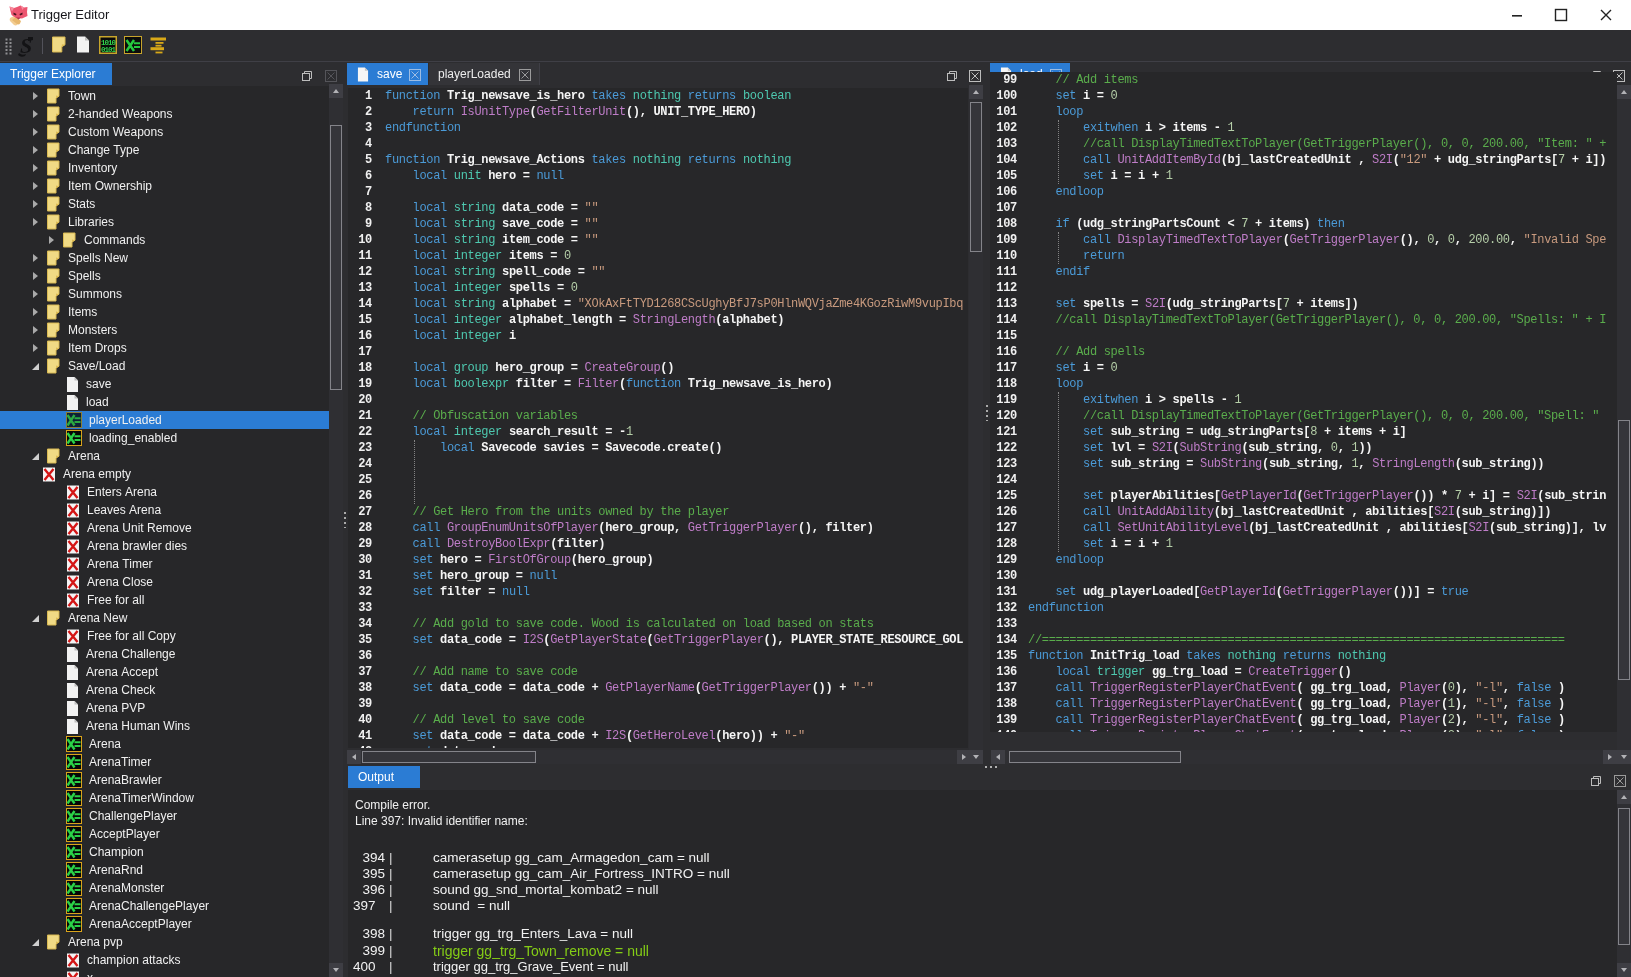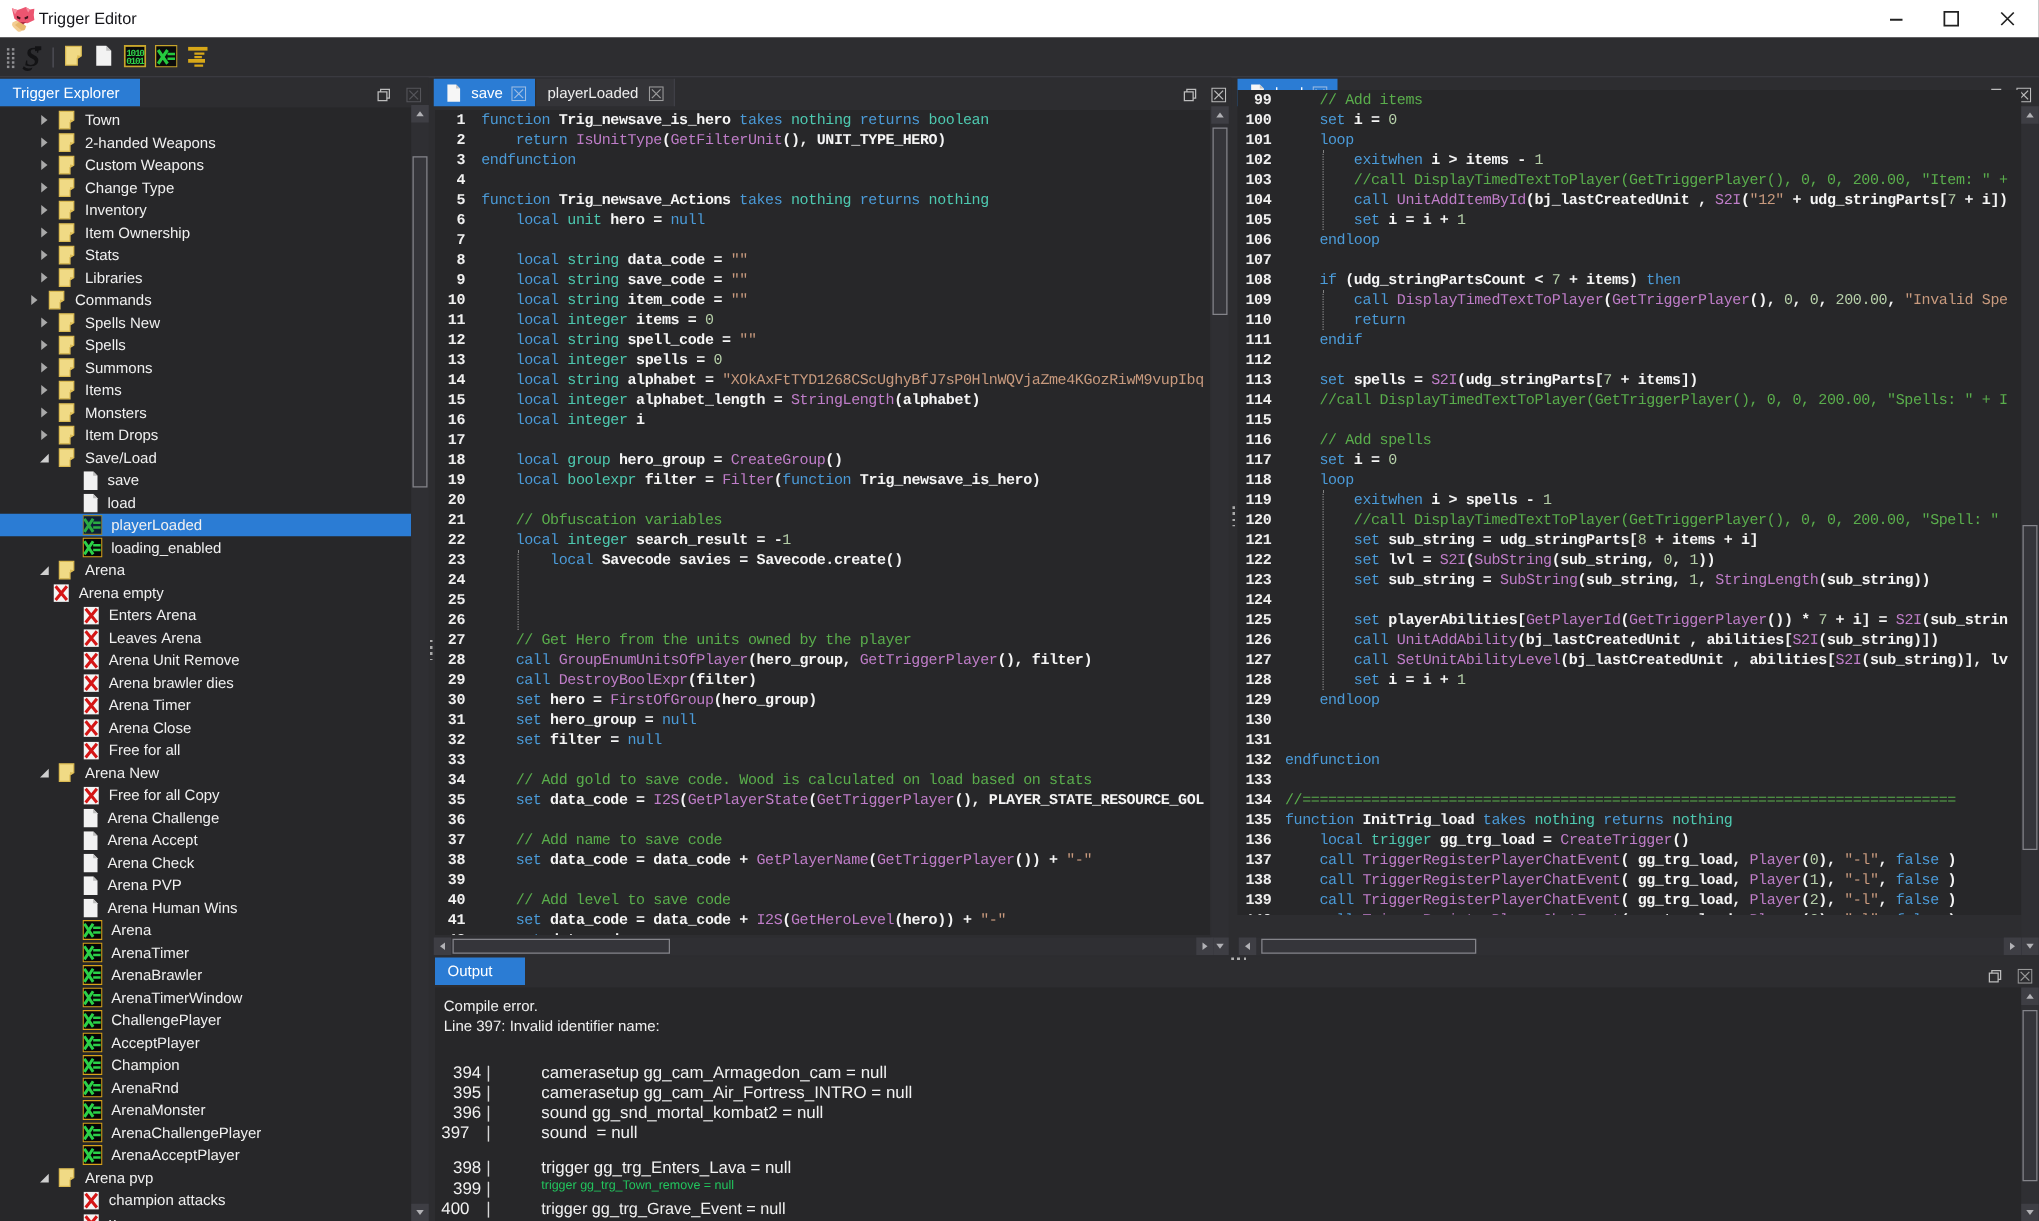--- a/index.html
+++ b/index.html
@@ -196,21 +196,21 @@
 <div class="trow" style="padding-left:24px">
       <span class="arrbox">
         <span class="arr-c"></span>
       </span>
       <svg class="ti" width="15" height="16" viewBox="0 0 15 16">
         <path d="M1.5 1 H13 V8.2 L10 10 V15 H1.5 Z" fill="#f0da85" stroke="#d9b952" stroke-width="1"></path>
         <path d="M13 8.2 L10 10 L10 7.6 Z" fill="#dcbb55"></path>
       </svg>
       <span class="tl">Libraries</span>
     </div>
-<div class="trow" style="padding-left:16px">
+<div class="trow" style="padding-left:40px">
       <span class="arrbox">
         <span class="arr-c"></span>
       </span>
       <svg class="ti" width="15" height="16" viewBox="0 0 15 16">
         <path d="M1.5 1 H13 V8.2 L10 10 V15 H1.5 Z" fill="#f0da85" stroke="#d9b952" stroke-width="1"></path>
         <path d="M13 8.2 L10 10 L10 7.6 Z" fill="#dcbb55"></path>
       </svg>
       <span class="tl">Commands</span>
     </div>
 <div class="trow" style="padding-left:24px">
@@ -686,21 +686,21 @@
 <div class="cl"><span class="ln">121</span><span class="ct">&nbsp;&nbsp;&nbsp;&nbsp;&nbsp;&nbsp;&nbsp;&nbsp;<span class="k">set&nbsp;</span>sub_string&nbsp;=&nbsp;udg_stringParts[<span class="n">8&nbsp;</span>+&nbsp;items&nbsp;+&nbsp;i]</span></div>
 <div class="cl"><span class="ln">122</span><span class="ct">&nbsp;&nbsp;&nbsp;&nbsp;&nbsp;&nbsp;&nbsp;&nbsp;<span class="k">set&nbsp;</span>lvl&nbsp;=&nbsp;<span class="f">S2I</span>(<span class="f">SubString</span>(sub_string,&nbsp;<span class="n">0</span>,&nbsp;<span class="n">1</span>))</span></div>
 <div class="cl"><span class="ln">123</span><span class="ct">&nbsp;&nbsp;&nbsp;&nbsp;&nbsp;&nbsp;&nbsp;&nbsp;<span class="k">set&nbsp;</span>sub_string&nbsp;=&nbsp;<span class="f">SubString</span>(sub_string,&nbsp;<span class="n">1</span>,&nbsp;<span class="f">StringLength</span>(sub_string))</span></div>
 <div class="cl"><span class="ln">124</span><span class="ct"></span></div>
 <div class="cl"><span class="ln">125</span><span class="ct">&nbsp;&nbsp;&nbsp;&nbsp;&nbsp;&nbsp;&nbsp;&nbsp;<span class="k">set&nbsp;</span>playerAbilities[<span class="f">GetPlayerId</span>(<span class="f">GetTriggerPlayer</span>())&nbsp;*&nbsp;<span class="n">7&nbsp;</span>+&nbsp;i]&nbsp;=&nbsp;<span class="f">S2I</span>(sub_strin</span></div>
 <div class="cl"><span class="ln">126</span><span class="ct">&nbsp;&nbsp;&nbsp;&nbsp;&nbsp;&nbsp;&nbsp;&nbsp;<span class="k">call&nbsp;</span><span class="f">UnitAddAbility</span>(bj_lastCreatedUnit&nbsp;,&nbsp;abilities[<span class="f">S2I</span>(sub_string)])</span></div>
 <div class="cl"><span class="ln">127</span><span class="ct">&nbsp;&nbsp;&nbsp;&nbsp;&nbsp;&nbsp;&nbsp;&nbsp;<span class="k">call&nbsp;</span><span class="f">SetUnitAbilityLevel</span>(bj_lastCreatedUnit&nbsp;,&nbsp;abilities[<span class="f">S2I</span>(sub_string)],&nbsp;lv</span></div>
 <div class="cl"><span class="ln">128</span><span class="ct">&nbsp;&nbsp;&nbsp;&nbsp;&nbsp;&nbsp;&nbsp;&nbsp;<span class="k">set&nbsp;</span>i&nbsp;=&nbsp;i&nbsp;+&nbsp;<span class="n">1</span></span></div>
 <div class="cl"><span class="ln">129</span><span class="ct">&nbsp;&nbsp;&nbsp;&nbsp;<span class="k">endloop</span></span></div>
 <div class="cl"><span class="ln">130</span><span class="ct"></span></div>
-<div class="cl"><span class="ln">131</span></div>
+<div class="cl"><span class="ln">131</span><span class="ct">&nbsp;&nbsp;&nbsp;&nbsp;<span class="k">set&nbsp;</span>udg_playerLoaded[<span class="f">GetPlayerId</span>(<span class="f">GetTriggerPlayer</span>())]&nbsp;=&nbsp;<span class="k">true</span></span></div>
 <div class="cl"><span class="ln">132</span><span class="ct"><span class="k">endfunction</span></span></div>
 <div class="cl"><span class="ln">133</span><span class="ct"></span></div>
 <div class="cl"><span class="ln">134</span><span class="ct"><span class="c">//============================================================================</span></span></div>
 <div class="cl"><span class="ln">135</span><span class="ct"><span class="k">function&nbsp;</span>InitTrig_load&nbsp;<span class="k">takes&nbsp;</span><span class="t">nothing&nbsp;</span><span class="k">returns&nbsp;</span><span class="t">nothing</span></span></div>
 <div class="cl"><span class="ln">136</span><span class="ct">&nbsp;&nbsp;&nbsp;&nbsp;<span class="k">local&nbsp;</span><span class="t">trigger&nbsp;</span>gg_trg_load&nbsp;=&nbsp;<span class="f">CreateTrigger</span>()</span></div>
 <div class="cl"><span class="ln">137</span><span class="ct">&nbsp;&nbsp;&nbsp;&nbsp;<span class="k">call&nbsp;</span><span class="f">TriggerRegisterPlayerChatEvent</span>(&nbsp;gg_trg_load,&nbsp;<span class="f">Player</span>(<span class="n">0</span>),&nbsp;<span class="s">"-l"</span>,&nbsp;<span class="k">false&nbsp;</span>)</span></div>
 <div class="cl"><span class="ln">138</span><span class="ct">&nbsp;&nbsp;&nbsp;&nbsp;<span class="k">call&nbsp;</span><span class="f">TriggerRegisterPlayerChatEvent</span>(&nbsp;gg_trg_load,&nbsp;<span class="f">Player</span>(<span class="n">1</span>),&nbsp;<span class="s">"-l"</span>,&nbsp;<span class="k">false&nbsp;</span>)</span></div>
 <div class="cl"><span class="ln">139</span><span class="ct">&nbsp;&nbsp;&nbsp;&nbsp;<span class="k">call&nbsp;</span><span class="f">TriggerRegisterPlayerChatEvent</span>(&nbsp;gg_trg_load,&nbsp;<span class="f">Player</span>(<span class="n">2</span>),&nbsp;<span class="s">"-l"</span>,&nbsp;<span class="k">false&nbsp;</span>)</span></div>
 <div class="cl"><span class="ln">140</span><span class="ct">&nbsp;&nbsp;&nbsp;&nbsp;<span class="k">call&nbsp;</span><span class="f">TriggerRegisterPlayerChatEvent</span>(&nbsp;gg_trg_load,&nbsp;<span class="f">Player</span>(<span class="n">3</span>),&nbsp;<span class="s">"-l"</span>,&nbsp;<span class="k">false&nbsp;</span>)</span></div>
 <div class="guide" style="left:68px;top:48px;height:64px"></div>
@@ -765,15 +765,15 @@
 <div class="hico" style="left:389px;top:882px;font-size:13.5px;color:#d8d8d8">|</div>
 <div class="hico" style="left:433px;top:882px;font-size:13.5px;color:#f2f2f2">sound&nbsp;gg_snd_mortal_kombat2&nbsp;=&nbsp;null</div>
 <div class="hico" style="left:353px;top:898px;width:32px;text-align:left;font-size:13.5px;color:#f2f2f2">397</div>
 <div class="hico" style="left:389px;top:898px;font-size:13.5px;color:#d8d8d8">|</div>
 <div class="hico" style="left:433px;top:898px;font-size:13.5px;color:#f2f2f2">sound&nbsp;&nbsp;=&nbsp;null</div>
 <div class="hico" style="left:353px;top:926px;width:32px;text-align:right;font-size:13.5px;color:#f2f2f2">398</div>
 <div class="hico" style="left:389px;top:926px;font-size:13.5px;color:#d8d8d8">|</div>
 <div class="hico" style="left:433px;top:926px;font-size:13.5px;color:#f2f2f2">trigger&nbsp;gg_trg_Enters_Lava&nbsp;=&nbsp;null</div>
 <div class="hico" style="left:353px;top:943px;width:32px;text-align:right;font-size:13.5px;color:#f2f2f2">399</div>
 <div class="hico" style="left:389px;top:943px;font-size:13.5px;color:#d8d8d8">|</div>
-<div class="hico" style="left:433px;top:943px;font-size:10px;color:#22c55e">trigger&nbsp;gg_trg_Town_remove&nbsp;=&nbsp;null</div>
+<div class="hico" style="left:433px;top:943px;font-size:14px;color:#84cc16">trigger&nbsp;gg_trg_Town_remove&nbsp;=&nbsp;null</div>
 <div class="hico" style="left:353px;top:959px;width:32px;text-align:left;font-size:13.5px;color:#f2f2f2">400</div>
 <div class="hico" style="left:389px;top:959px;font-size:13.5px;color:#d8d8d8">|</div>
 <div class="hico" style="left:433px;top:959px;font-size:13px;color:#f2f2f2">trigger&nbsp;gg_trg_Grave_Event&nbsp;=&nbsp;null</div>
 </body></html>

